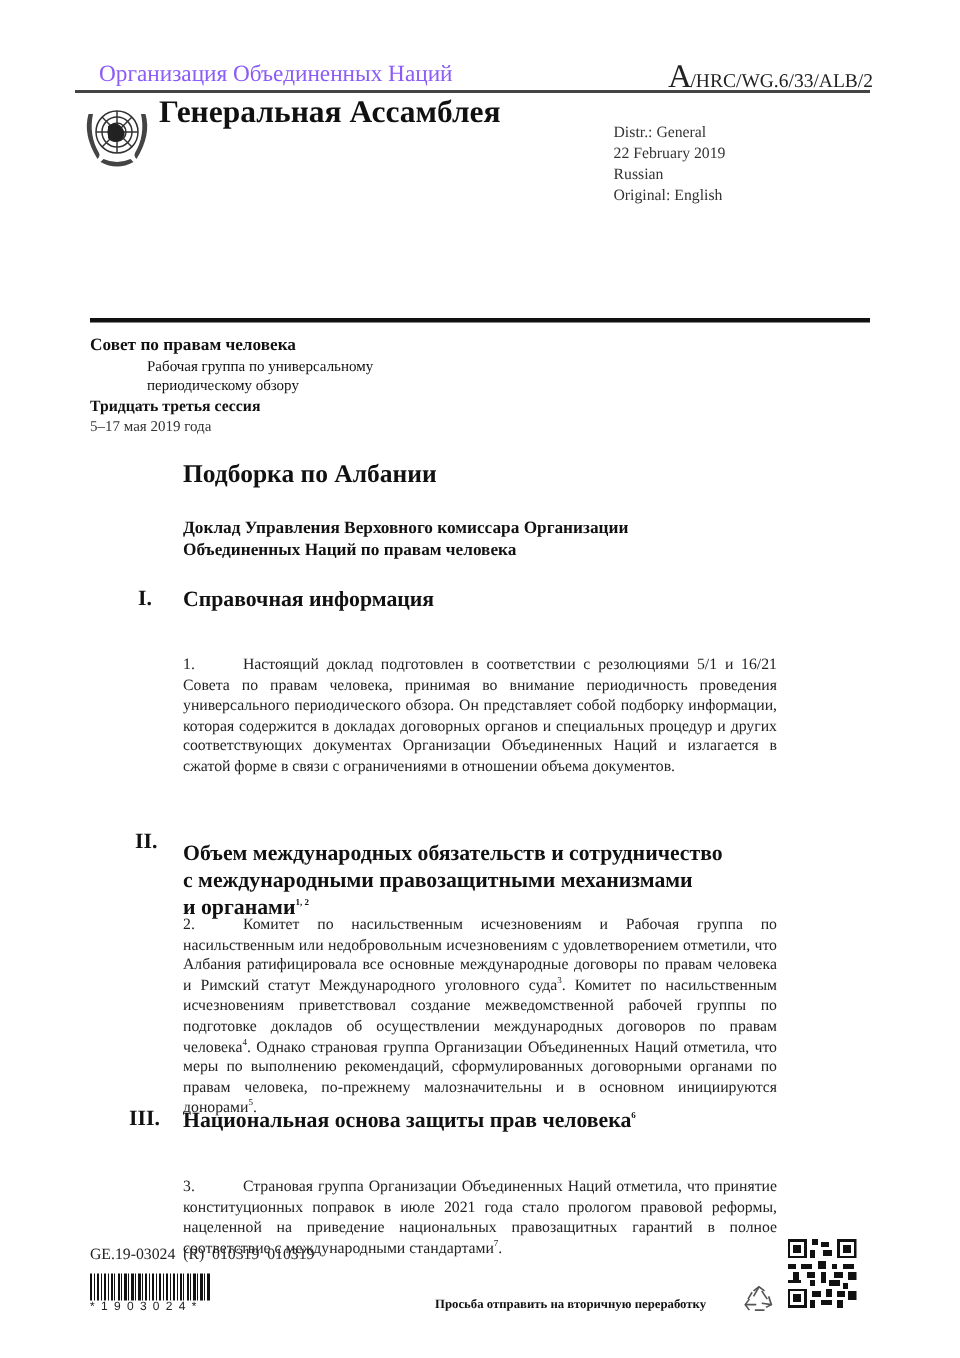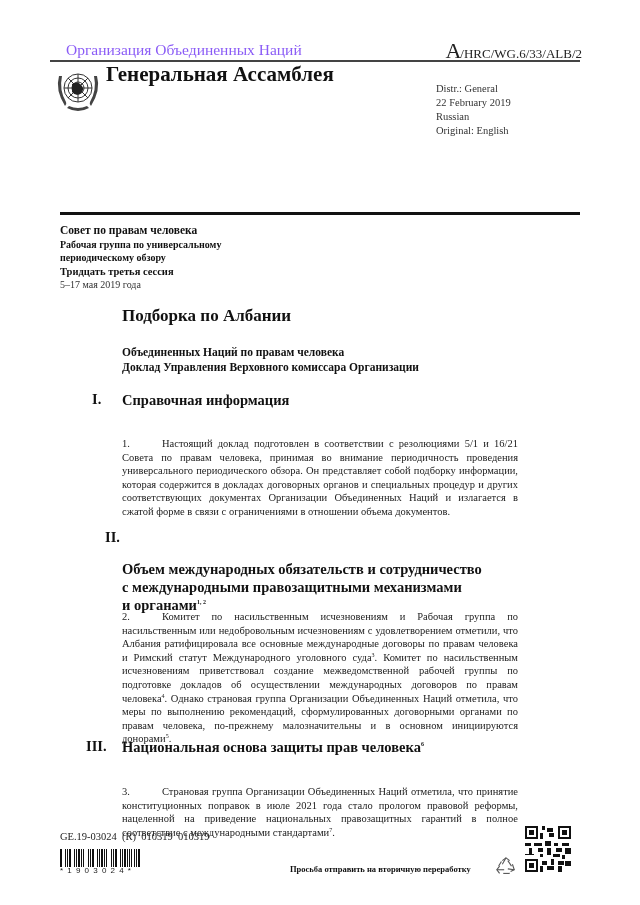--- a/index.html
+++ b/index.html
@@ -5,25 +5,25 @@
   html, body { margin:0; padding:0; background:#ffffff; }
   body { width:640px; height:905px; position:relative; overflow:hidden;
          font-family:"Liberation Serif", "DejaVu Serif", serif; color:#1a1a1a; }
   .abs { position:absolute; }
   .org-name { left:66px; top:41px; font-size:15.5px; color:#8b5cf6; }
   .symbol { right:58px; top:38px; font-size:13px; color:#222;margin-left:41px; }
   .symbol .big { font-size:22px; letter-spacing:-1px; }
   .rule-top { left:50px; top:60px; width:530px; height:1.5px; background:#444; }
   .emblem { left:53px; top:66px; width:50px; height:50px; }
   .assembly { left:106px; top:62px; font-size:21px; font-weight:bold; color:#111;text-align:center; }
-  .distr { left:436px; top:82px; font-size:10.5px; line-height:14px; color:#333; }
+  .distr { left:409px; top:82px; font-size:10.5px; line-height:14px; color:#333; }
   .rule-thick { left:60px; top:212px; width:520px; height:2.5px; background:#111; }
   .council { left:60px; top:224px; font-size:10.5px; line-height:13.5px; color:#111; }
   .council .c1 { font-weight:bold; font-size:11.5px; }
-  .council .c2 { font-weight:bold; font-size:10px; }
+  .council .c2 { font-weight:normal; font-size:10px;margin-left:38px; }
   .council .c3 { font-weight:bold; font-size:10.5px; }
   .council .c4 { font-size:10px; color:#333; }
   .doc-title { left:122px; top:306px; font-size:17px; font-weight:bold; color:#111; }
   .subtitle { left:122px; top:345px; font-size:11.5px; font-weight:bold; line-height:14.5px; color:#111; width:400px; }
   .sec-num { font-size:14.5px; font-weight:bold; color:#111; }
   .sec-title { font-size:14.5px; font-weight:bold; color:#111; line-height:18px; width:400px; }
   .para { left:122px; width:396px; font-size:10.5px; line-height:13.6px; text-align:justify; color:#222;margin-top:16px; }
   .para .pnum { display:inline-block; width:40px; }
   sup { font-size:6px; vertical-align:super; line-height:0; }
   .footer-code { left:60px; top:831px; font-size:10.5px; color:#222; }
@@ -72,29 +72,29 @@
 <div class="abs council">
   <div class="c1">Совет по правам человека</div>
   <div class="c2">Рабочая группа по универсальному</div>
   <div class="c2">периодическому обзору</div>
   <div class="c3">Тридцать третья сессия</div>
   <div class="c4">5–17 мая 2019 года</div>
 </div>
 
 <div class="abs doc-title">Подборка по Албании</div>
 <div class="abs subtitle">
+  <div>Доклад Управления Верховного комиссара Организации</div>
   <div>Объединенных Наций по правам человека</div>
-  <div>Доклад Управления Верховного комиссара Организации</div>
 </div>
 
 <div class="abs sec-num" style="left:92px; top:391px;">I.</div>
 <div class="abs sec-title" style="left:122px; top:391px;">Справочная информация</div>
 <div class="abs para" style="top:421px;"><span class="pnum">1.</span><span>Настоящий доклад подготовлен в соответствии с резолюциями 5/1 и 16/21 Совета по правам человека, принимая во внимание периодичность проведения универсального периодического обзора. Он представляет собой подборку информации, которая содержится в докладах договорных органов и специальных процедур и других соответствующих документах Организации Объединенных Наций и излагается в сжатой форме в связи с ограничениями в отношении объема документов.</span></div>
 
-<div class="abs sec-num" style="left:90px; top:529px;margin-left:15px;">II.</div>
+<div class="abs sec-num" style="left:90px; top:553px;">II.</div>
 <div class="abs sec-title" style="left:122px; top:560px;">
   <div>Объем международных обязательств и сотрудничество</div>
   <div>с международными правозащитными механизмами</div>
   <div><span>и органами</span><sup>1, 2</sup></div>
 </div>
 <div class="abs para" style="top:594px;"><span class="pnum">2.</span><span>Комитет по насильственным исчезновениям и Рабочая группа по насильственным или недобровольным исчезновениям с удовлетворением отметили, что Албания ратифицировала все основные международные договоры по правам человека и Римский статут Международного уголовного суда</span><sup>3</sup><span>. Комитет по насильственным исчезновениям приветствовал создание межведомственной рабочей группы по подготовке докладов об осуществлении международных договоров по правам человека</span><sup>4</sup><span>. Однако страновая группа Организации Объединенных Наций отметила, что меры по выполнению рекомендаций, сформулированных договорными органами по правам человека, по-прежнему малозначительны и в основном инициируются донорами</span><sup>5</sup><span>.</span></div>
 
 <div class="abs sec-num" style="left:86px; top:738px;">III.</div>
 <div class="abs sec-title" style="left:122px; top:738px;"><span>Национальная основа защиты прав человека</span><sup>6</sup></div>
 <div class="abs para" style="top:769px;"><span class="pnum">3.</span><span>Страновая группа Организации Объединенных Наций отметила, что принятие конституционных поправок в июле 2021 года стало прологом правовой реформы, нацеленной на приведение национальных правозащитных гарантий в полное соответствие с международными стандартами</span><sup>7</sup><span>.</span></div>

